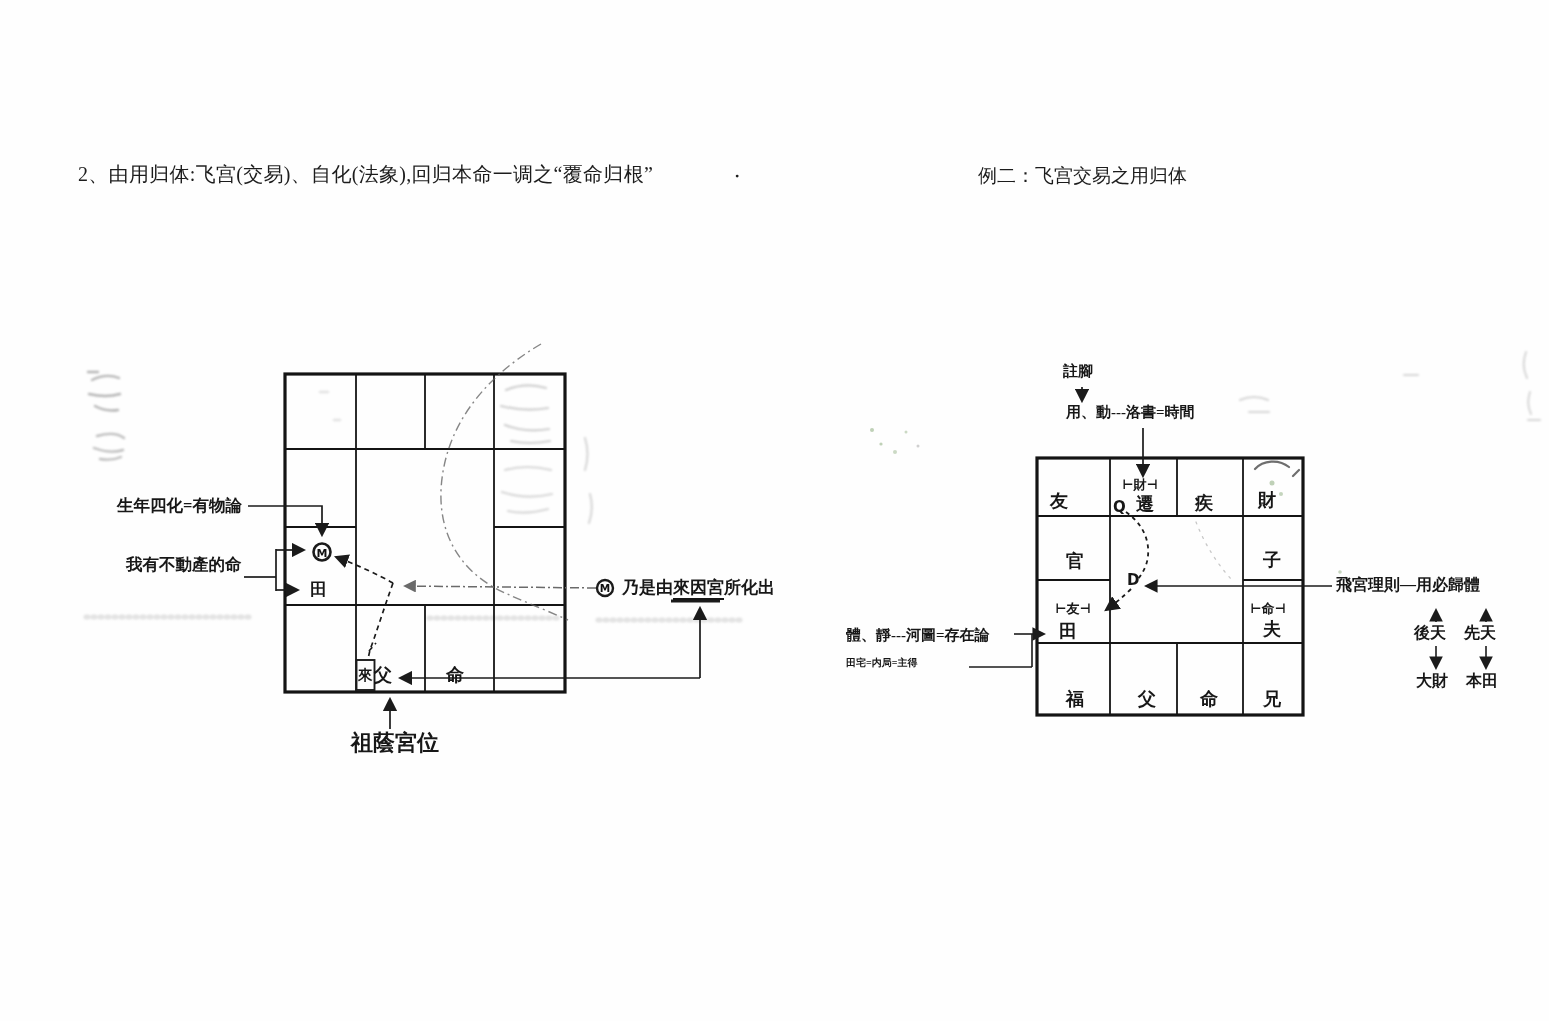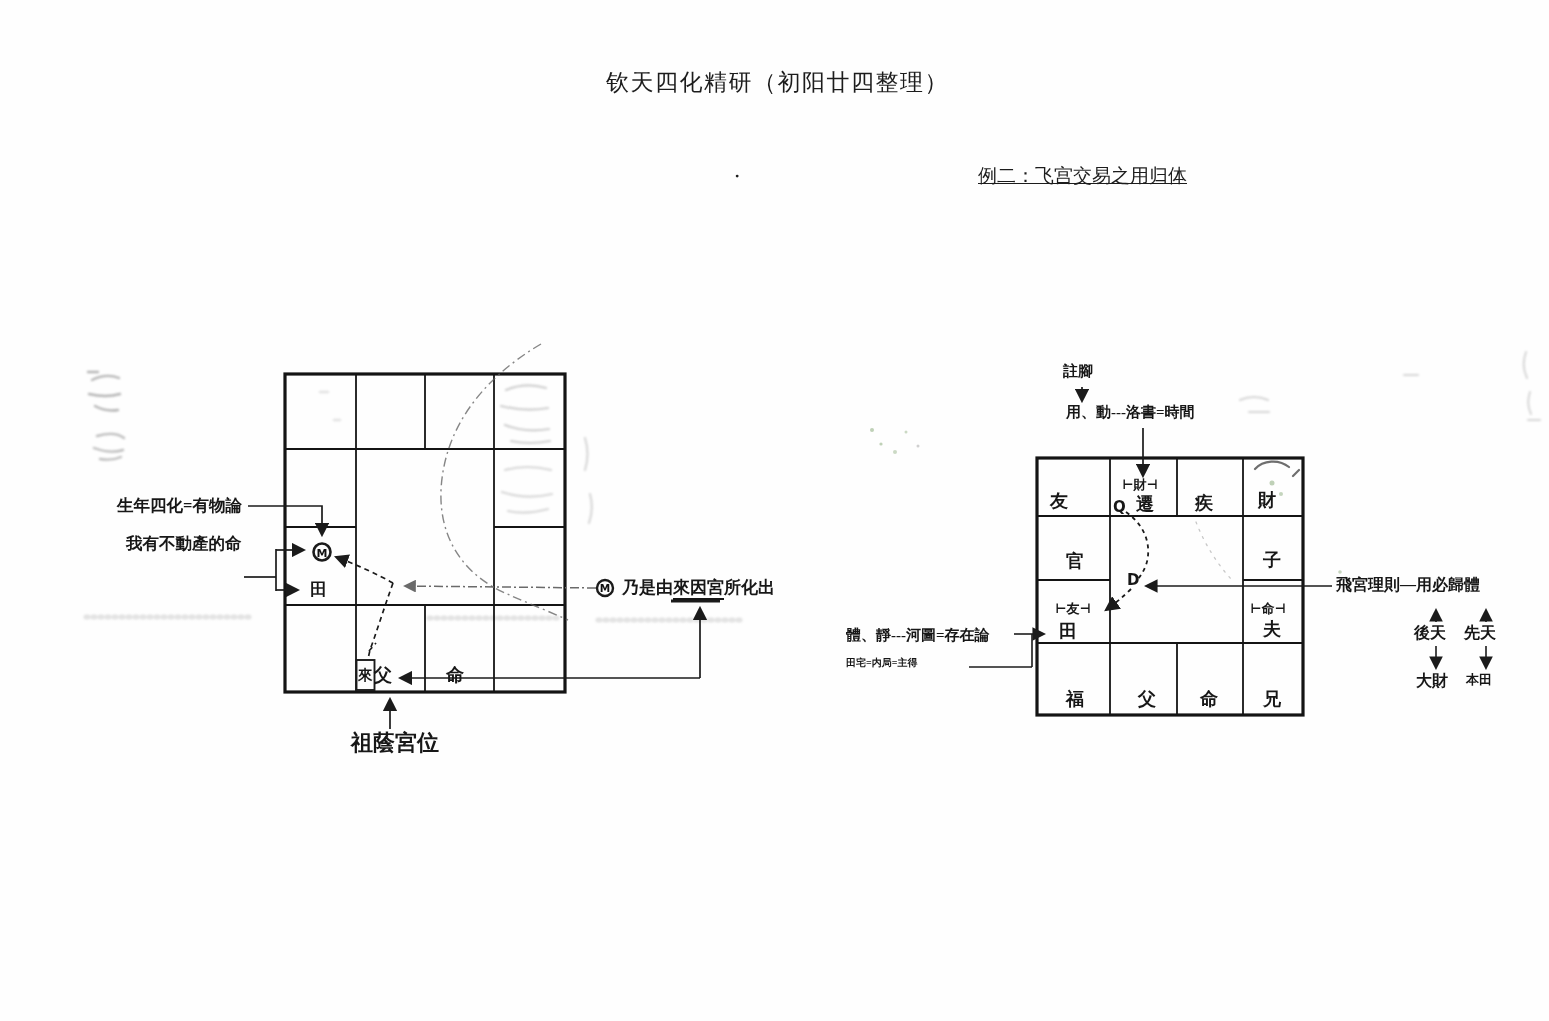--- a/index.html
+++ b/index.html
@@ -130,45 +130,45 @@
     </g>
     <g stroke-width="1.6">
       <path d="M1436,622 V610" marker-end="url(#ar)"></path>
       <path d="M1436,646 V668" marker-end="url(#ar)"></path>
       <path d="M1486,622 V610" marker-end="url(#ar)"></path>
       <path d="M1486,646 V668" marker-end="url(#ar)"></path>
     </g>
   </g>
 </svg>
 
-<div class="t" style="left:606px;top:71px;font-size:23px;letter-spacing:1.5px;">钦天四化精研（初阳廿四整理）</div>
 
+<div class="t" style="left:78px;top:164px;font-size:20px;letter-spacing:0.3px;">2、由用归体:飞宫(交易)、自化(法象),回归本命一调之“覆命归根”</div>
 <div class="t" style="left:730px;top:170px;font-size:14px;font-weight:700;">・</div>
-<div class="t" style="left:978px;top:166px;font-size:19px;text-decoration:underline;">例二：飞宫交易之用归体</div>
+<div class="t" style="left:978px;top:166px;font-size:19px;">例二：飞宫交易之用归体</div>
 
 <div class="t b" style="left:117px;top:498px;font-size:16.5px;">生年四化=有物論</div>
-<div class="t b" style="left:126px;top:536px;font-size:16.5px;">我有不動產的命</div>
+<div class="t b" style="left:126px;top:557px;font-size:16.5px;">我有不動產的命</div>
 <div class="t b" style="left:310px;top:581px;font-size:17px;">田</div>
 <div class="t b" style="left:622px;top:579px;font-size:17px;">
   <span>乃是由</span><span class="ul">來因宮</span><span>所化出</span>
 </div>
 <div class="t b" style="left:358px;top:668px;font-size:14.5px;">來</div>
 <div class="t b" style="left:374px;top:666px;font-size:18px;">父</div>
 <div class="t b" style="left:446px;top:666px;font-size:18px;">命</div>
 <div class="t b" style="left:351px;top:732px;font-size:22px;">祖蔭宮位</div>
 
 <div class="t b" style="left:1063px;top:364px;font-size:15px;">註腳</div>
 <div class="t b" style="left:1066px;top:405px;font-size:15px;">用、動---洛書=時間</div>
 <div class="t b" style="left:846px;top:622px;font-size:15px;margin-top:6px;">體、靜---河圖=存在論</div>
 <div class="t b" style="left:846px;top:658px;font-size:10px;">田宅=内局=主得</div>
 <div class="t b" style="left:1336px;top:577px;font-size:16px;">飛宮理則—用必歸體</div>
 <div class="t b" style="left:1414px;top:625px;font-size:16px;">後天</div>
 <div class="t b" style="left:1464px;top:625px;font-size:16px;">先天</div>
 <div class="t b" style="left:1416px;top:673px;font-size:16px;">大財</div>
-<div class="t b" style="left:1466px;top:673px;font-size:13px;">本田</div>
+<div class="t b" style="left:1466px;top:673px;font-size:16px;">本田</div>
 
 <div class="t b sans" style="left:1113px;top:500px;font-size:15px;font-weight:800;">Q</div>
 <div class="t b sans" style="left:1127px;top:573px;font-size:15px;font-weight:800;">D</div>
 <div class="t b" style="left:1122px;top:478px;font-size:13px;">⊢財⊣</div>
 <div class="t b" style="left:1055px;top:602px;font-size:13px;">⊢友⊣</div>
 <div class="t b" style="left:1250px;top:602px;font-size:13px;">⊢命⊣</div>
 
 <div class="t b" style="left:1050px;top:492px;font-size:18px;">友</div>
 <div class="t b" style="left:1136px;top:495px;font-size:18px;">遷</div>
 <div class="t b" style="left:1195px;top:494px;font-size:18px;">疾</div>

